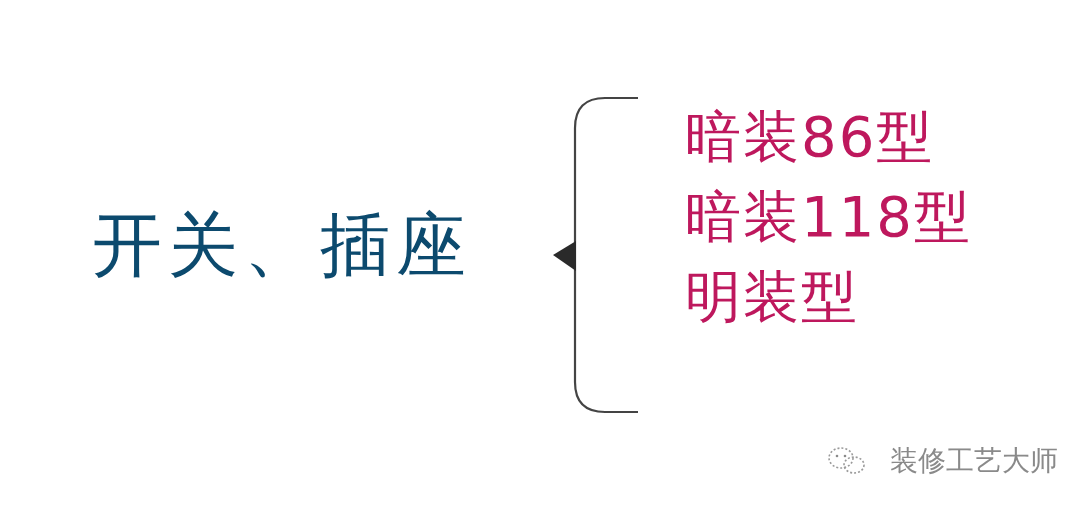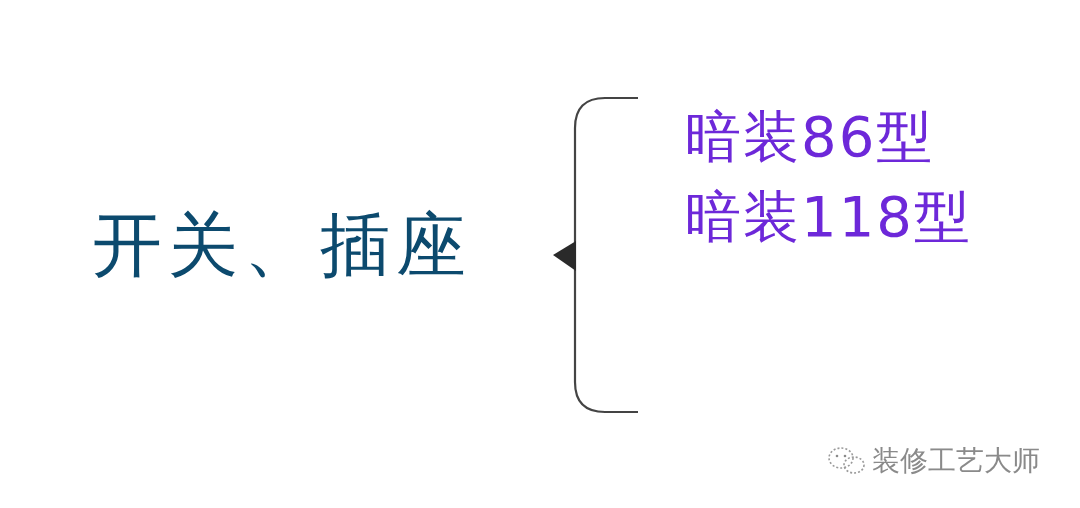--- a/index.html
+++ b/index.html
@@ -7,43 +7,44 @@
     width:1080px; height:508px; background:#ffffff; position:relative; overflow:hidden;
     font-family: "DejaVu Sans", "Liberation Sans", sans-serif; color:#2b2b2b;
   }
   .root-label {
     position:absolute; left:92px; top:205px; font-size:70px; line-height:80px;
     letter-spacing:6px; color:#0c4a6e; white-space:nowrap;
   }
   .brace { position:absolute; left:550px; top:95px; }
   .items { position:absolute; left:685px; top:100px; }
   .item {
-    font-size:56px; line-height:80px; height:80px; color:#6d28d9; white-space:nowrap;
+    font-size:56px; line-height:80px; height:80px; color:#be185d; white-space:nowrap;
     letter-spacing:2px;
   }
   .item:nth-child(1){ margin-top:-3px; }
   .watermark {
-    position:absolute; left:826px; top:442px; display:flex; align-items:center; gap:4px;
+    position:absolute; left:826px; top:442px; display:flex; align-items:center; gap:22px;
     color:#8a8a8a; font-size:28px;
   }
   .wm-icon { width:42px; height:32px; }
 </style>
 </head>
 <body>
 
 <div class="root-label">开关、插座</div>
 
 <svg class="brace" width="90" height="320" viewBox="0 0 90 320">
   <path d="M88 3 H55 Q25 3 25 33 V287 Q25 317 55 317 H88" fill="none" stroke="#444" stroke-width="2.2"></path>
   <polygon points="3,160 26,146 26,176" fill="#2a2a2a"></polygon>
 </svg>
 
 <div class="items">
   <div class="item">暗装86型</div>
   <div class="item">暗装118型</div>
+  <div class="item">明装型</div>
 </div>
 
 <div class="watermark">
   <svg class="wm-icon" viewBox="0 0 42 32">
     <ellipse cx="15" cy="13" rx="12" ry="10" fill="none" stroke="#9a9a9a" stroke-width="1.6" stroke-dasharray="2 2"></ellipse>
     <ellipse cx="28" cy="20" rx="10" ry="8" fill="none" stroke="#9a9a9a" stroke-width="1.6" stroke-dasharray="2 2"></ellipse>
     <circle cx="11" cy="11" r="1.3" fill="#8a8a8a"></circle>
     <circle cx="19" cy="11" r="1.3" fill="#8a8a8a"></circle>
   </svg>
   <span>装修工艺大师</span>

